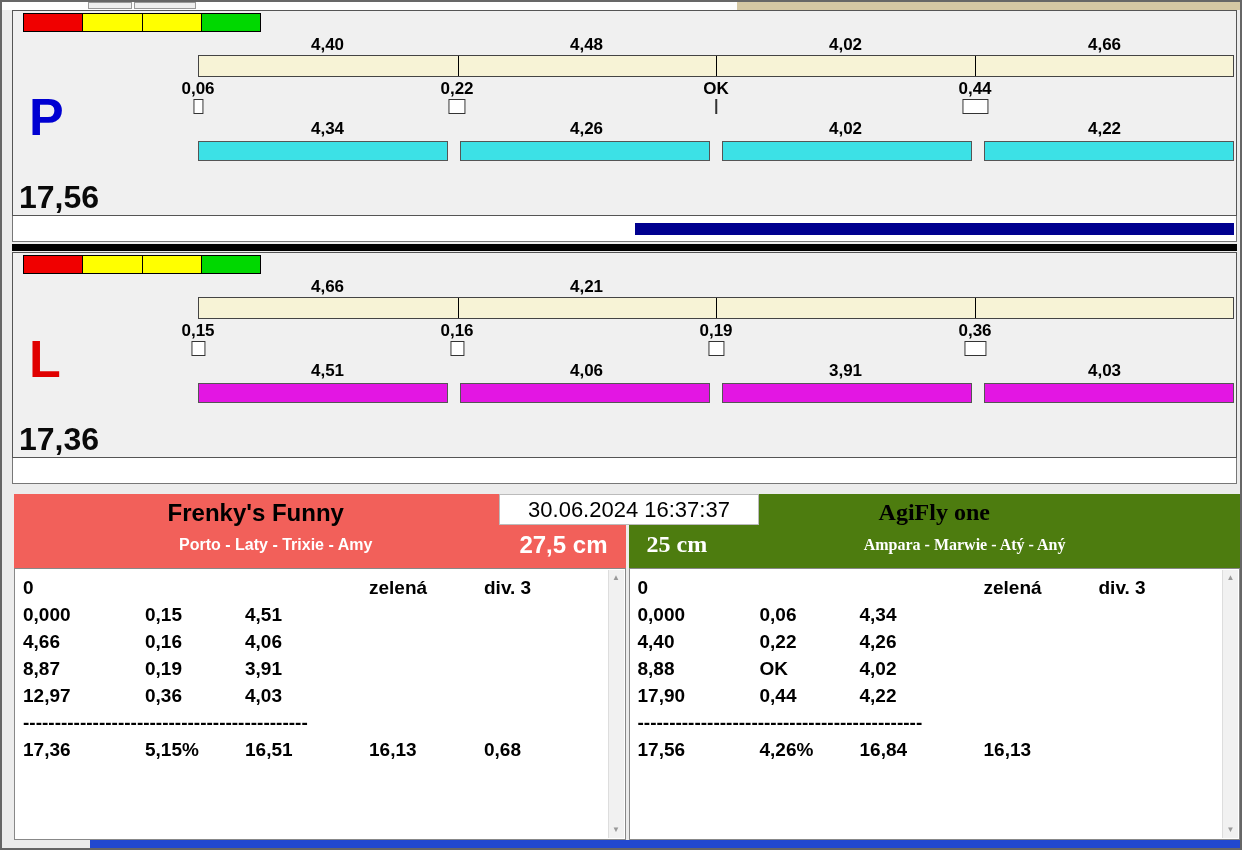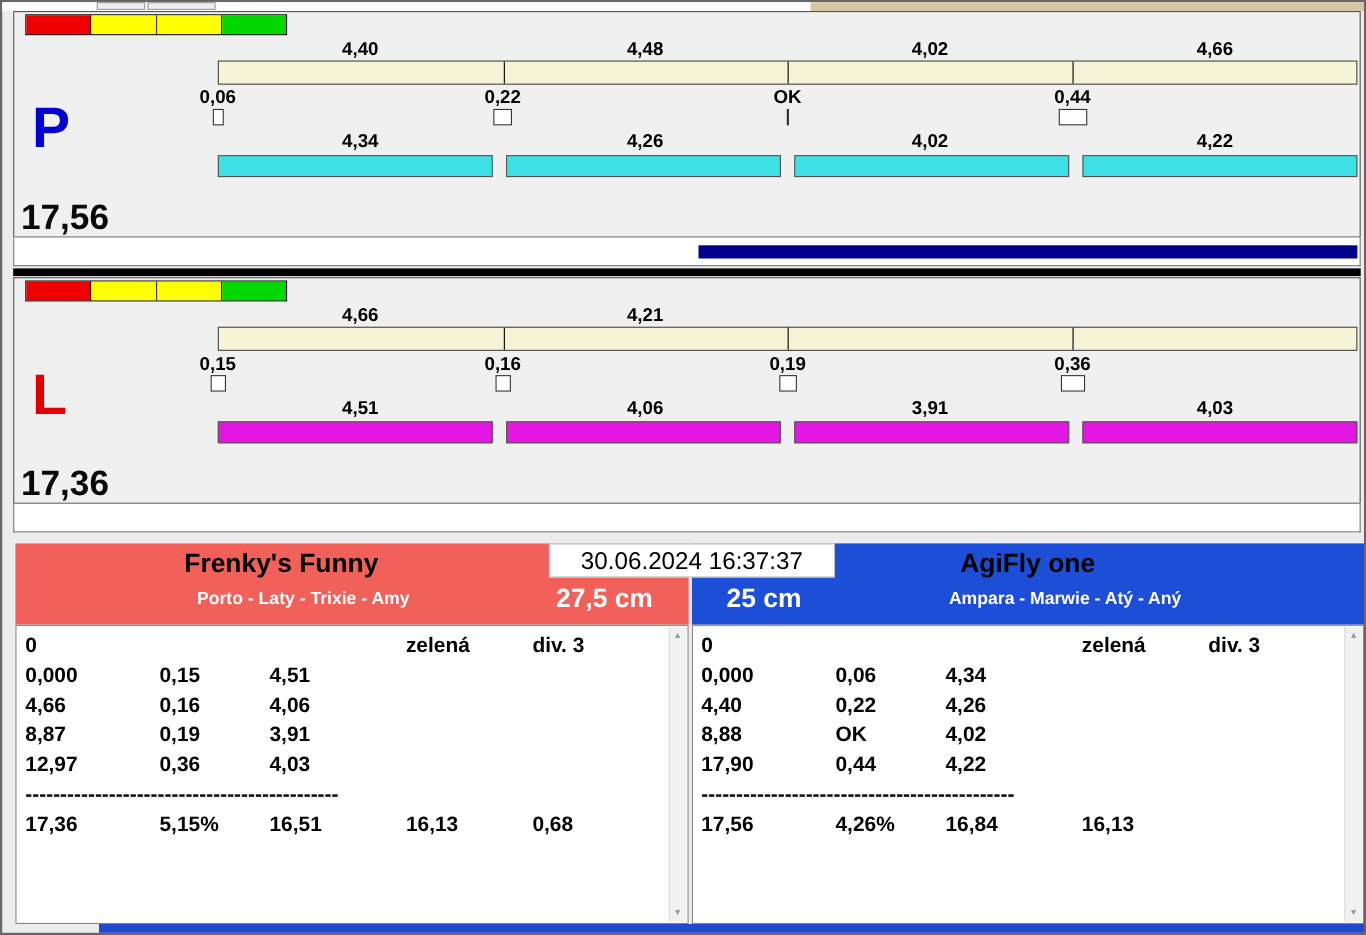--- a/index.html
+++ b/index.html
@@ -39,21 +39,21 @@
   .white-strip { position:relative; height:26px; background:#fff; border:1px solid #777; border-top:none; }
   .progress-fill { position:absolute; right:2px; top:7px; height:12px; background:#00008f; width:0; }
   .black-divider { position:absolute; top:242px; left:10px; width:1225px; height:7px; background:#000; }
 
   
   .results-area { position:absolute; top:492px; left:12px; width:1226px; height:346px; display:flex; gap:3px; }
   .team-col { flex:1; display:flex; flex-direction:column; }
   .team-header { height:74px; color:#fff; }
   .team-name { font-size:24px; font-weight:bold; color:#000; text-align:center; padding-top:5px; height:35px; }
   #team-header-0 .team-name { padding-right:128px; }
-  .team-sub { display:flex; align-items:center; padding:0 32px; margin-top:2px; }
+  .team-sub { display:flex; align-items:center; padding:0 18px; margin-top:2px; }
   .team-members { font-size:16px; font-weight:bold; flex:1; text-align:center; }
   .team-height { font-size:24px; font-weight:bold; }
   .team-body { flex:1; background:#fff; border:1px solid #888; position:relative; padding:8px 26px 0 8px; overflow:hidden; }
   .trow { display:grid; grid-template-columns:122px 100px 124px 115px 1fr; height:27px; font-size:19px; font-weight:bold; color:#000; }
   .sep-row { font-size:19px; font-weight:bold; height:27px; overflow:hidden; white-space:nowrap; color:#000; }
   .timestamp-box { position:absolute; left:485px; top:0; width:260px; height:31px; background:#fff; z-index:5;
                    text-align:center; font-size:22px; line-height:30px; color:#000; border:1px solid #bbb; }
   .scrollbar { position:absolute; top:1px; right:1px; bottom:1px; width:16px; background:#f1f1f1; border-left:1px solid #ddd; }
   .scroll-arrow { position:absolute; left:0; width:100%; height:16px; font-size:8px; color:#999; text-align:center; line-height:16px; }
   .scroll-arrow.up { top:0; } .scroll-arrow.down { bottom:0; }
@@ -243,21 +243,21 @@
         <span>0,68</span>
       </div>
       <div class="scrollbar">
         <div class="scroll-arrow up">▲</div>
         <div class="scroll-arrow down">▼</div>
       </div>
     </div>
   </div>
 
   <div class="team-col">
-    <div class="team-header" id="team-header-1" style="background: #1d4ed8;">
+    <div class="team-header" id="team-header-1" style="background: #4d7c0f; font-family: Liberation Serif, serif;">
       <div class="team-name">AgiFly one</div>
       <div class="team-sub">
         <span class="team-height">25 cm</span>
         <span class="team-members">Ampara - Marwie - Atý - Aný</span>
       </div>
     </div>
     <div class="team-body">
       <div class="trow">
         <span>0</span>
         <span></span>

